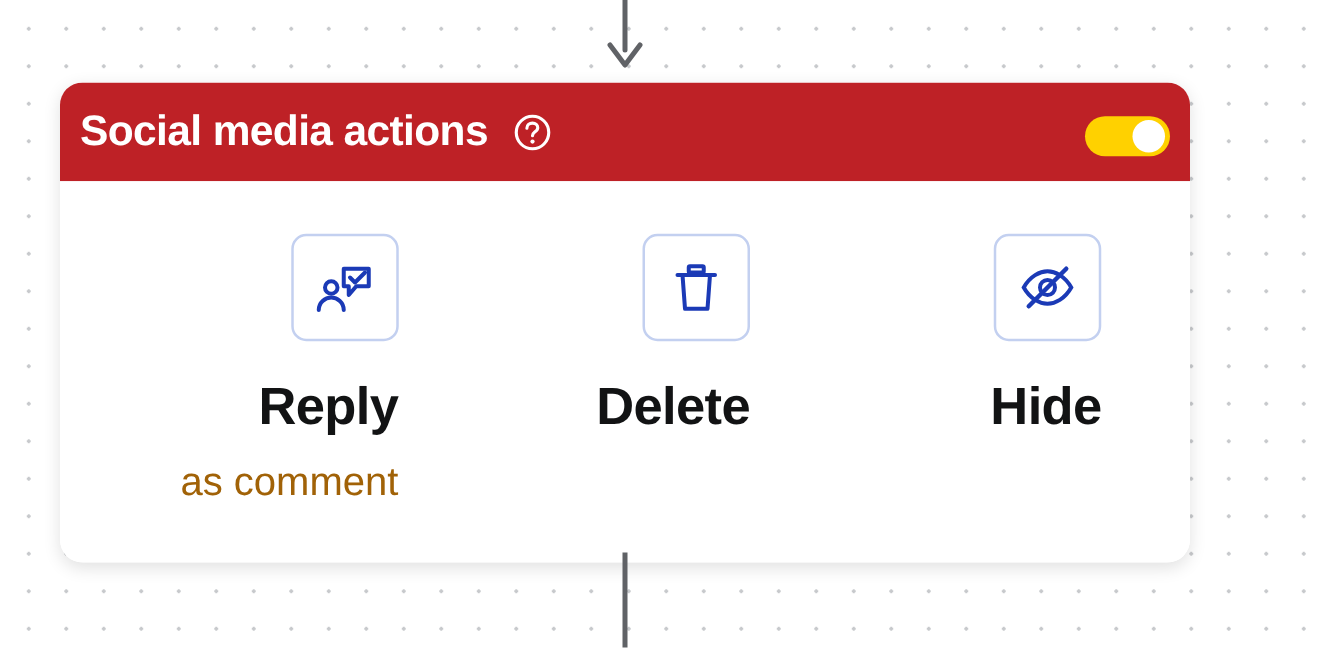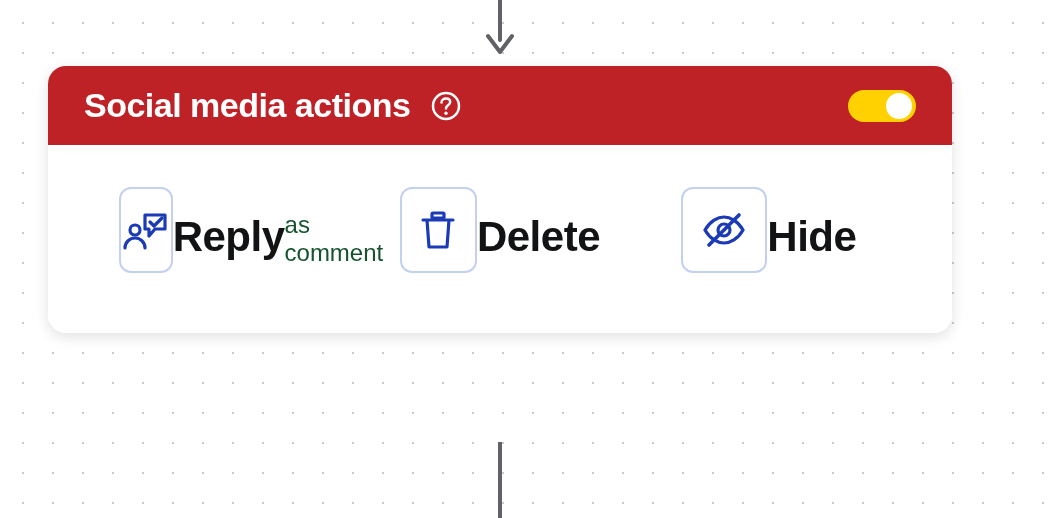--- a/index.html
+++ b/index.html
@@ -42,23 +42,23 @@
       left: 48px;
       top: 66px;
       width: 904px;
       background: #ffffff;
       border-radius: 18px;
       box-shadow: 0 4px 14px rgba(0,0,0,0.12);
       overflow: hidden;
     }
     .card-header {
       display: flex;
-      align-items: center;
+      align-items: flex-end;
       justify-content: space-between;
-      padding: 20px 36px;
+      padding: 20px 16px;
       gap: 16px;
     }
     .card-header-left {
       display: flex;
       align-items: center;
       gap: 20px;
     }
     .card-title {
       font-size: 34px;
       font-weight: 800;
@@ -90,46 +90,47 @@
     }
     .card-body {
       background: #ffffff;
       padding: 42px 30px 46px 30px;
       display: flex;
       justify-content: space-around;
       align-items: flex-start;
     }
     .action {
       display: flex;
-      flex-direction: row;
-      align-items: center;
+      flex-direction: column;
+      align-items: flex-end;
       cursor: pointer;
       width: 200px;
+      gap: 16px;
     }
     .action-icon-box {
       width: 86px;
       height: 86px;
       border: 2px solid #c3d0f0;
       border-radius: 12px;
       display: flex;
       align-items: center;
       justify-content: center;
       margin-bottom: 14px;
     }
     .action-title {
       font-size: 42px;
       font-weight: 800;
       color: #121314;
       line-height: 1.05;
       letter-spacing: -0.5px;
     }
     .action-subtitle {
-      font-size: 24px;
+      font-size: 32px;
       font-weight: 400;
-      color: #14532d;
+      color: #a16207;
       margin-top: 4px;
     }
   </style>
 </head>
 <body>
 
 <div class="dot-grid"></div>
 
 <div class="connector-top">
   <svg width="32" height="60" viewBox="0 0 32 60">

